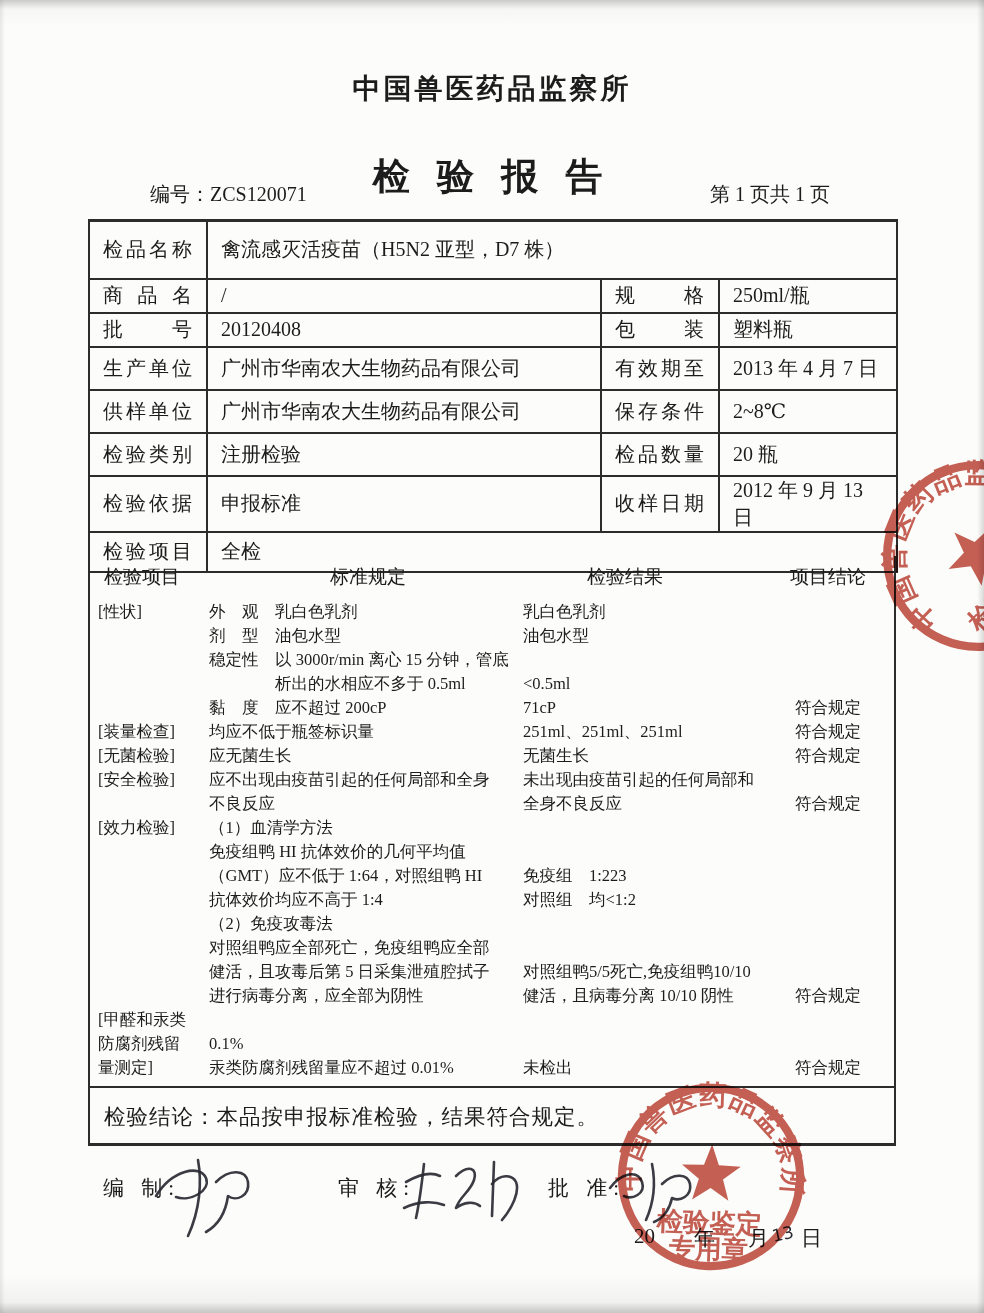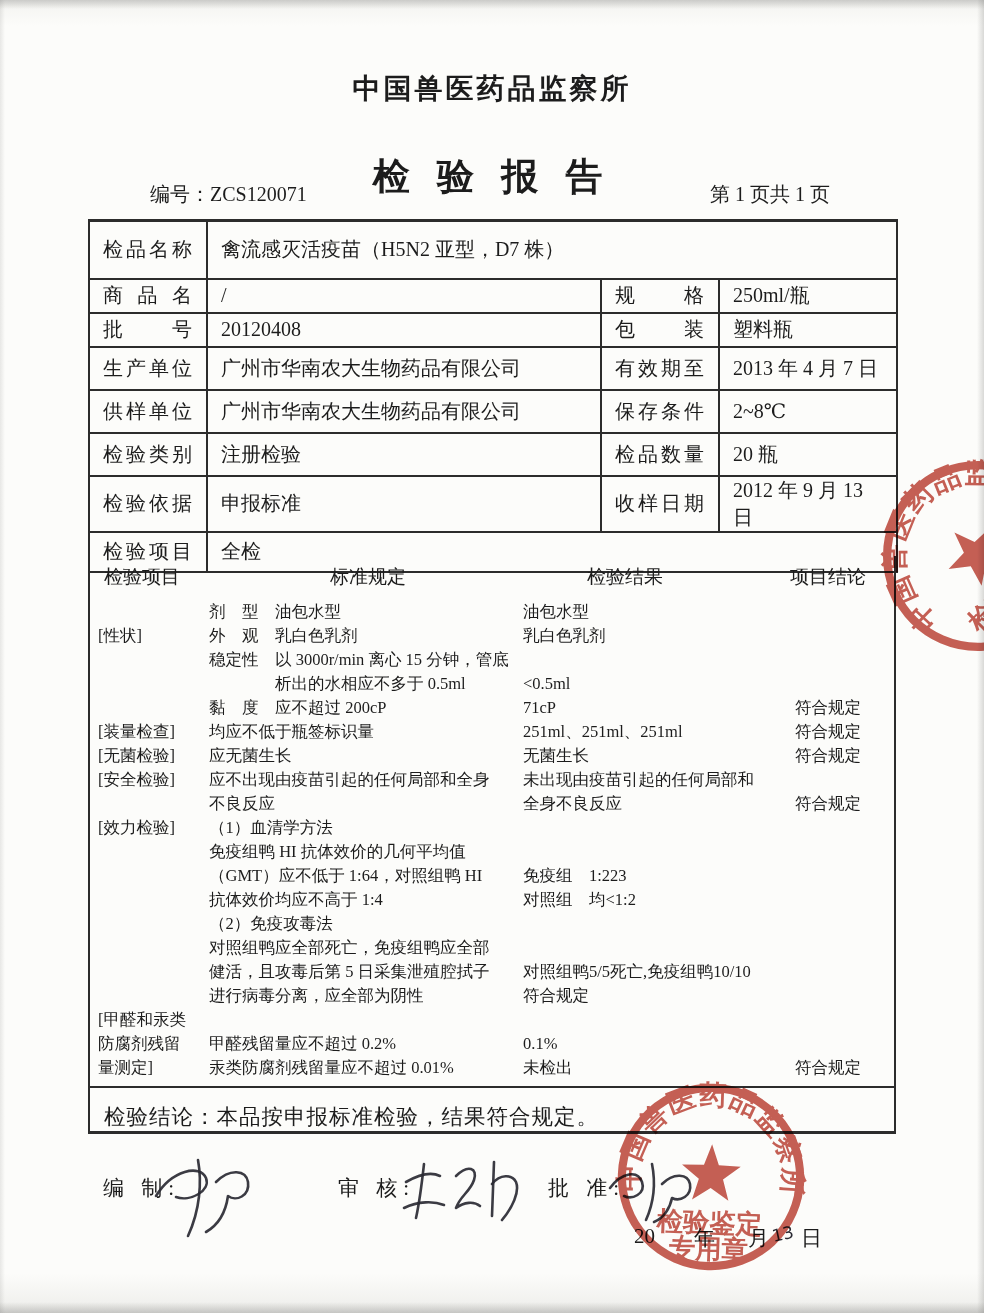--- a/index.html
+++ b/index.html
@@ -37,21 +37,21 @@
     border-left:2px solid #2c2c2c;border-right:2px solid #2c2c2c;}
   .rhead{position:relative;height:44px;font-size:19px;}
   .rhead span{position:absolute;top:8px;}
   .rh1{left:14px;} .rh2{left:240px;} .rh3{left:497px;} .rh4{left:700px;}
   .rbody{position:absolute;top:44px;left:0;right:0;}
   .rrow{display:grid;grid-template-columns:112px 314px 272px 1fr;height:24px;}
   .rrow div{font-size:16.5px;line-height:24px;white-space:pre;overflow:visible;}
   .rrow .c1{padding-left:8px;}
   .rrow .c2,.rrow .c3,.rrow .c4{padding-left:7px;}
 
-  .conclusion{position:absolute;top:1086px;left:88px;width:804px;height:48px;
+  .conclusion{position:absolute;top:1086px;left:88px;width:804px;height:60px;
     border:2px solid #2c2c2c;border-bottom-width:3px;
     font-size:21.5px;line-height:58px;padding-left:14px;letter-spacing:1px;box-sizing:border-box;width:808px;}
 
   
   .signs{position:absolute;top:1152px;left:0;width:100%;height:110px;font-size:21px;padding-left:32px;}
   .sig-label{position:absolute;top:22px;letter-spacing:6px;}
   .lab-edit{left:103px;} .lab-review{left:338px;} .lab-approve{left:548px;text-align:center;}
   .sig-svg{position:absolute;}
   .sig-svg path{fill:none;stroke:#2a2a33;stroke-width:2.6;stroke-linecap:round;stroke-linejoin:round;opacity:.92;}
   .sig1{left:142px;top:-4px;} .sig2{left:398px;top:2px;} .sig3{left:600px;top:0px;}
@@ -143,33 +143,33 @@
 
   <div class="results">
     <div class="rhead">
       <span class="rh1">检验项目</span>
       <span class="rh2">标准规定</span>
       <span class="rh3">检验结果</span>
       <span class="rh4">项目结论</span>
     </div>
     <div class="rbody">
       <div class="rrow">
-          <div class="c1"></div>
-          <div class="c2">剂　型　油包水型</div>
-          <div class="c3">油包水型</div>
-          <div class="c4"></div>
-        </div>
-      <div class="rrow">
           <div class="c1">[性状]</div>
           <div class="c2">外　观　乳白色乳剂</div>
           <div class="c3">乳白色乳剂</div>
           <div class="c4"></div>
         </div>
       <div class="rrow">
           <div class="c1"></div>
+          <div class="c2">剂　型　油包水型</div>
+          <div class="c3">油包水型</div>
+          <div class="c4"></div>
+        </div>
+      <div class="rrow">
+          <div class="c1"></div>
           <div class="c2">稳定性　以 3000r/min 离心 15 分钟，管底</div>
           <div class="c3"></div>
           <div class="c4"></div>
         </div>
       <div class="rrow">
           <div class="c1"></div>
           <div class="c2">　　　　析出的水相应不多于 0.5ml</div>
           <div class="c3">&lt;0.5ml</div>
           <div class="c4"></div>
         </div>
@@ -241,31 +241,31 @@
         </div>
       <div class="rrow">
           <div class="c1"></div>
           <div class="c2">健活，且攻毒后第 5 日采集泄殖腔拭子</div>
           <div class="c3">对照组鸭5/5死亡,免疫组鸭10/10</div>
           <div class="c4"></div>
         </div>
       <div class="rrow">
           <div class="c1"></div>
           <div class="c2">进行病毒分离，应全部为阴性</div>
+          <div class="c3">健活，且病毒分离 10/10 阴性</div>
           <div class="c4">符合规定</div>
         </div>
       <div class="rrow">
           <div class="c1">[甲醛和汞类</div>
           <div class="c2"></div>
           <div class="c3"></div>
           <div class="c4"></div>
         </div>
       <div class="rrow">
           <div class="c1">防腐剂残留</div>
-          <div class="c2">甲醛残留量应不超过 0.2%</div>
           <div class="c3">0.1%</div>
           <div class="c4"></div>
         </div>
       <div class="rrow">
           <div class="c1">量测定]</div>
           <div class="c2">汞类防腐剂残留量应不超过 0.01%</div>
           <div class="c3">未检出</div>
           <div class="c4">符合规定</div>
         </div>
     </div>

